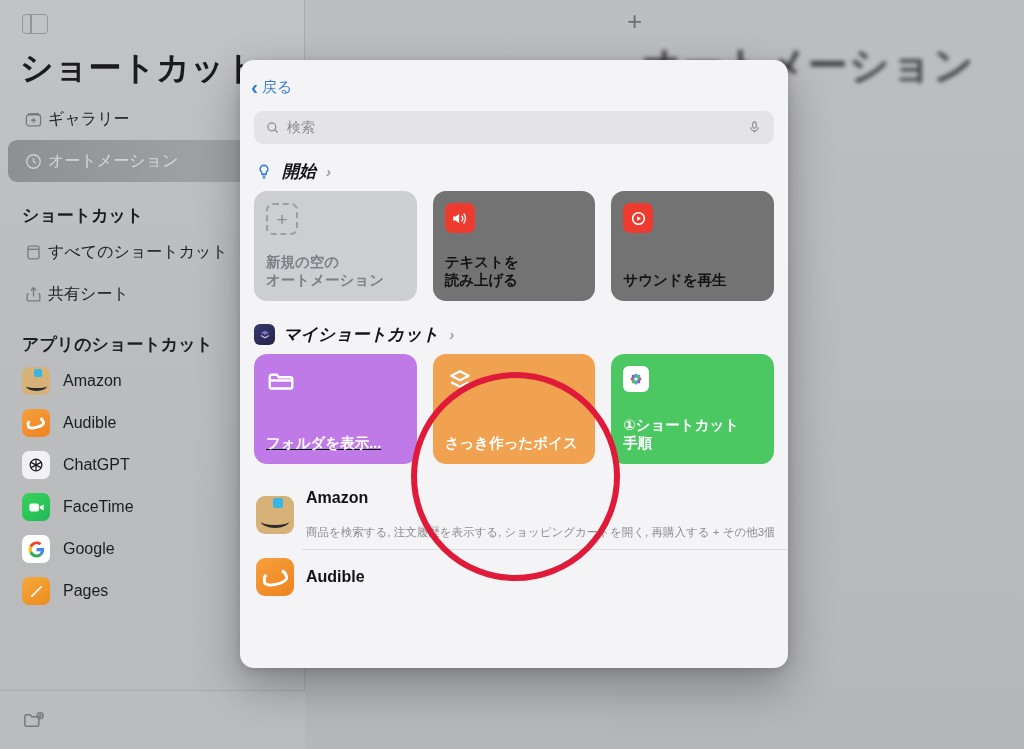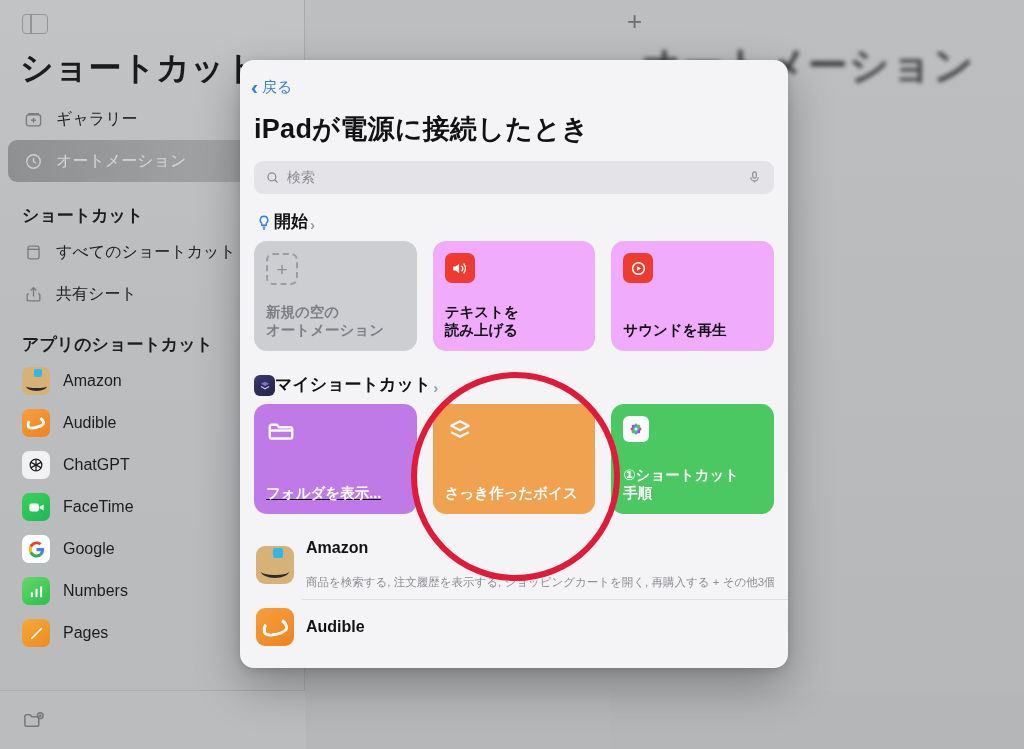--- a/index.html
+++ b/index.html
@@ -60,21 +60,21 @@
     width: 1.6px; height: 19px; background: #8c8d8f;
   }
   .sb-title {
     position: absolute; left: 20px; top: 46px;
     font-size: 33px; font-weight: 700; color: #1b1b1d;
     letter-spacing: .5px; white-space: nowrap;
   }
   .sb-list { position: absolute; left: 0; top: 98px; width: 305px; }
   .sb-row {
     position: relative;
-    display: flex; align-items: center; gap: 12px;
+    display: flex; align-items: center; gap: 4px;
     height: 42px; margin: 0 8px; padding: 0 14px;
     border-radius: 9px;
     font-size: 16px; color: #222224;
   }
   .sb-row.selected {
     background: linear-gradient(90deg, rgba(130,131,133,.80), rgba(150,151,153,.55));
     color: #d6d7d9;
   }
   .sb-row.selected .sb-ico { color: #cfd0d2; }
   .sb-ico {
@@ -135,23 +135,23 @@
     background: #e3e3e8;
     display: flex; align-items: center; gap: 7px;
     padding: 0 11px;
     position: relative;
   }
   .search-bar .magnifier { color: #89898f; display:flex; }
   .search-bar .ph { font-size: 14px; color: #8b8b91; }
   .search-bar .mic { position: absolute; right: 12px; color: #86868c; display:flex; }
 
   .sec-head {
-    display: flex; align-items: flex-end; 
+    display: flex; align-items: center; gap: 8px;
     margin: 16px 0 8px 14px;
-    font-size: 17px; font-weight: 700; color: #121214;
+    font-size: 17px; font-weight: 700; color: #121214; font-style: italic;
   }
   .sec-head .chev { color: #9b9ba1; font-size: 15px; font-weight: 600; margin-left: 2px;}
   .bulb { width: 20px; height: 20px; display:flex; align-items:center; justify-content:center;}
   .sc-badge {
     width: 21px; height: 21px; border-radius: 6px;
     background: linear-gradient(145deg,#3a3a6e,#232347);
     display: flex; align-items: center; justify-content: center;
   }
 
   .card-row { display: flex; gap: 16px; padding: 0 14px; }
@@ -161,21 +161,21 @@
     padding: 12px 12px 11px 12px;
     display: flex; flex-direction: column; justify-content: space-between;
     position: relative;
   }
   .card .label {
     font-size: 14.5px; font-weight: 700; line-height: 1.28;
     white-space: pre-line;
   }
   .card.grey { background: #cdced2; }
   .card.grey .label { color: #7e7f85; }
-  .card.white { background: #f0abfc; }
+  .card.white { background: #737373; }
   .card.white .label { color: #121214; }
   .card.purple { background: #c07ae8; text-decoration: underline; }
   .card.orange { background: #f0a250; }
   .card.green  { background: #4bc862; }
   .card.purple .label, .card.orange .label, .card.green .label { color: #ffffff; font-weight: 700; }
 
   .ico-sq {
     width: 30px; height: 30px; border-radius: 7px;
     display: flex; align-items: center; justify-content: center;
   }
@@ -345,30 +345,20 @@
           <svg viewBox="0 0 24 24" width="19" height="19">
             <path fill="#ea4335" d="M12 5.4c1.7 0 3 .7 3.7 1.3l2.6-2.5C16.8 2.8 14.6 2 12 2 8.2 2 4.9 4.2 3.3 7.4l3.1 2.4C7.2 7.3 9.4 5.4 12 5.4z"></path>
             <path fill="#4285f4" d="M21.6 12.2c0-.8-.1-1.4-.2-2H12v3.9h5.4c-.1.9-.7 2.3-2 3.2l3 2.3c1.8-1.7 3.2-4.2 3.2-7.4z"></path>
             <path fill="#fbbc05" d="M6.4 14.2a5.9 5.9 0 0 1 0-4.4L3.3 7.4a10 10 0 0 0 0 9.2l3.1-2.4z"></path>
             <path fill="#34a853" d="M12 22c2.7 0 4.9-.9 6.5-2.4l-3-2.3c-.8.6-1.9 1-3.5 1-2.6 0-4.8-1.8-5.6-4.1l-3.1 2.4C4.9 19.8 8.2 22 12 22z"></path>
           </svg>
         </span>
         <span>Google</span>
       </div>
 
-      <div class="app-row">
-        <span class="app-ico num">
-          <svg viewBox="0 0 24 24" width="17" height="17" fill="#fff">
-            <rect x="4" y="13" width="3" height="7" rx="1"></rect>
-              <rect x="10.5" y="8" width="3" height="12" rx="1"></rect>
-              <rect x="17" y="4.5" width="3" height="15.5" rx="1"></rect>
-          </svg>
-        </span>
-        <span>Numbers</span>
-      </div>
 
       <div class="app-row">
         <span class="app-ico pag">
           <svg viewBox="0 0 24 24" width="19" height="19" fill="none" stroke="#fff" stroke-width="2.2" stroke-linecap="round">
             <path d="M6 18L18 6"></path>
           </svg>
         </span>
         <span>Pages</span>
       </div>
     </div>
@@ -384,21 +374,20 @@
     </div>
   </aside>
 
   <section class="sheet">
 
     <div class="back-btn">
       <span class="back-chev">‹</span>
       <span>戻る</span>
     </div>
 
-    <h1 class="sheet-title">iPadが電源に接続したとき</h1>
 
     <div class="search-bar">
       <span class="magnifier">
         <svg viewBox="0 0 24 24" width="15" height="15" fill="none" stroke="currentColor" stroke-width="2">
           <circle cx="11" cy="11" r="6.3"></circle>
             <path d="M15.6 15.6L20 20"></path>
         </svg>
       </span>
       <span class="ph">検索</span>
       <span class="mic">

